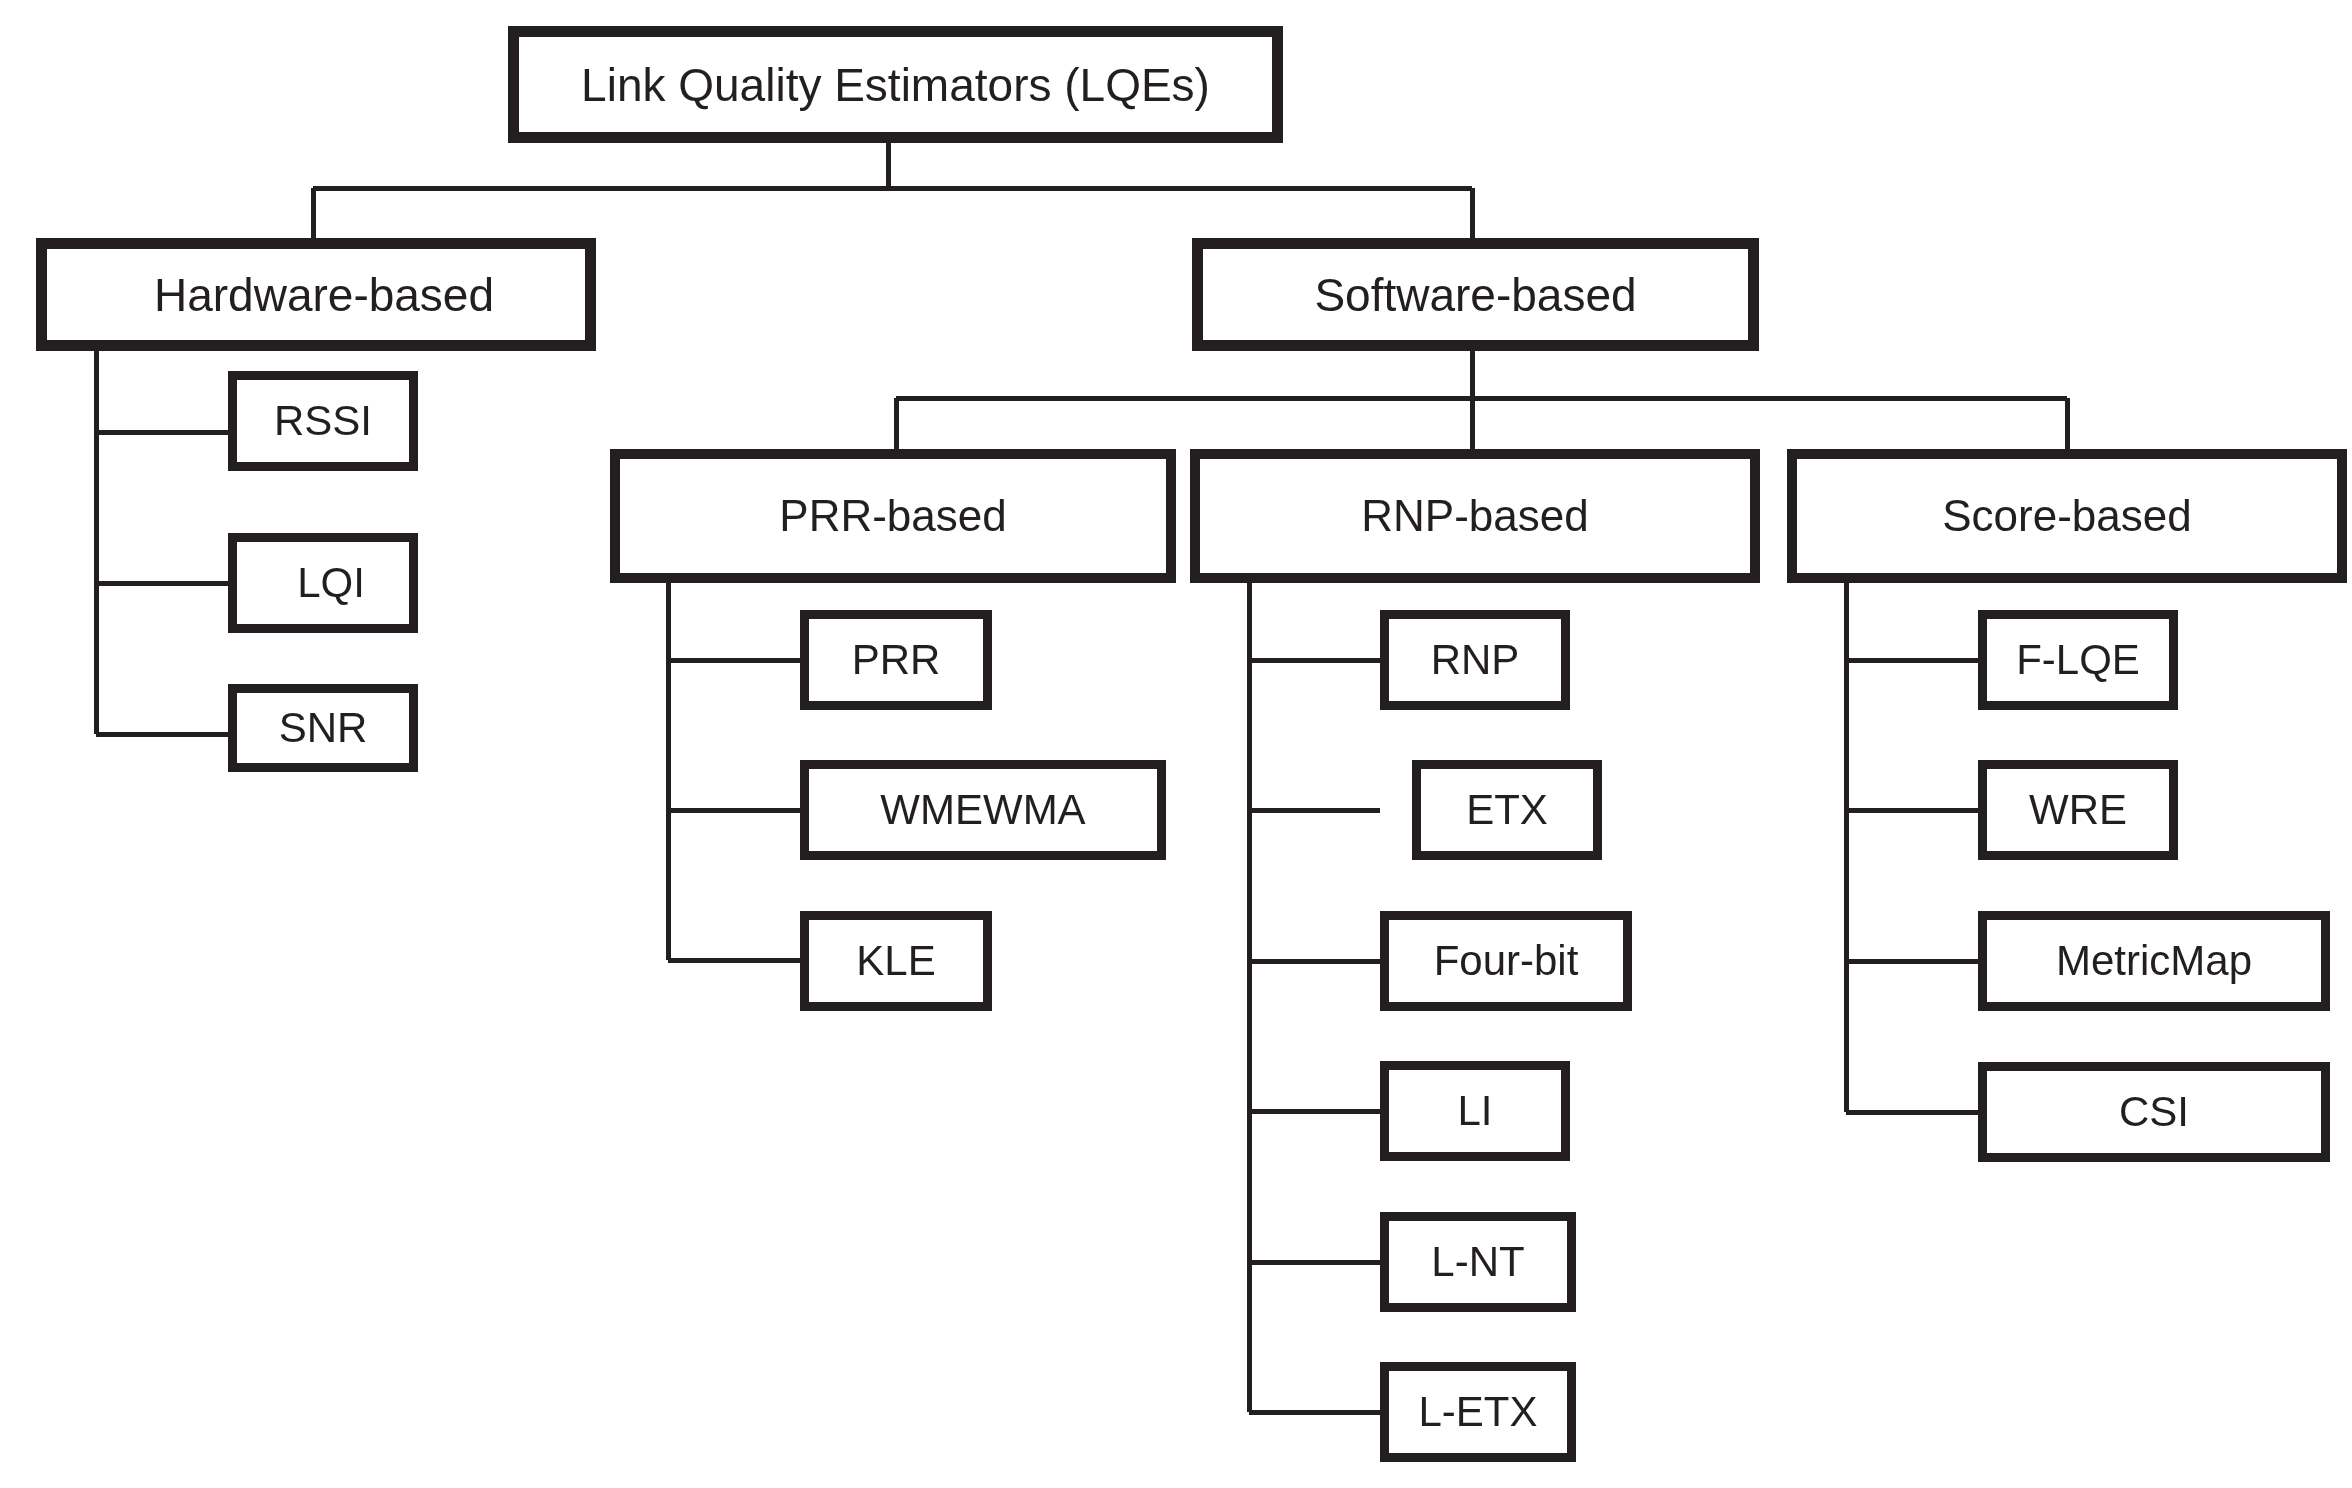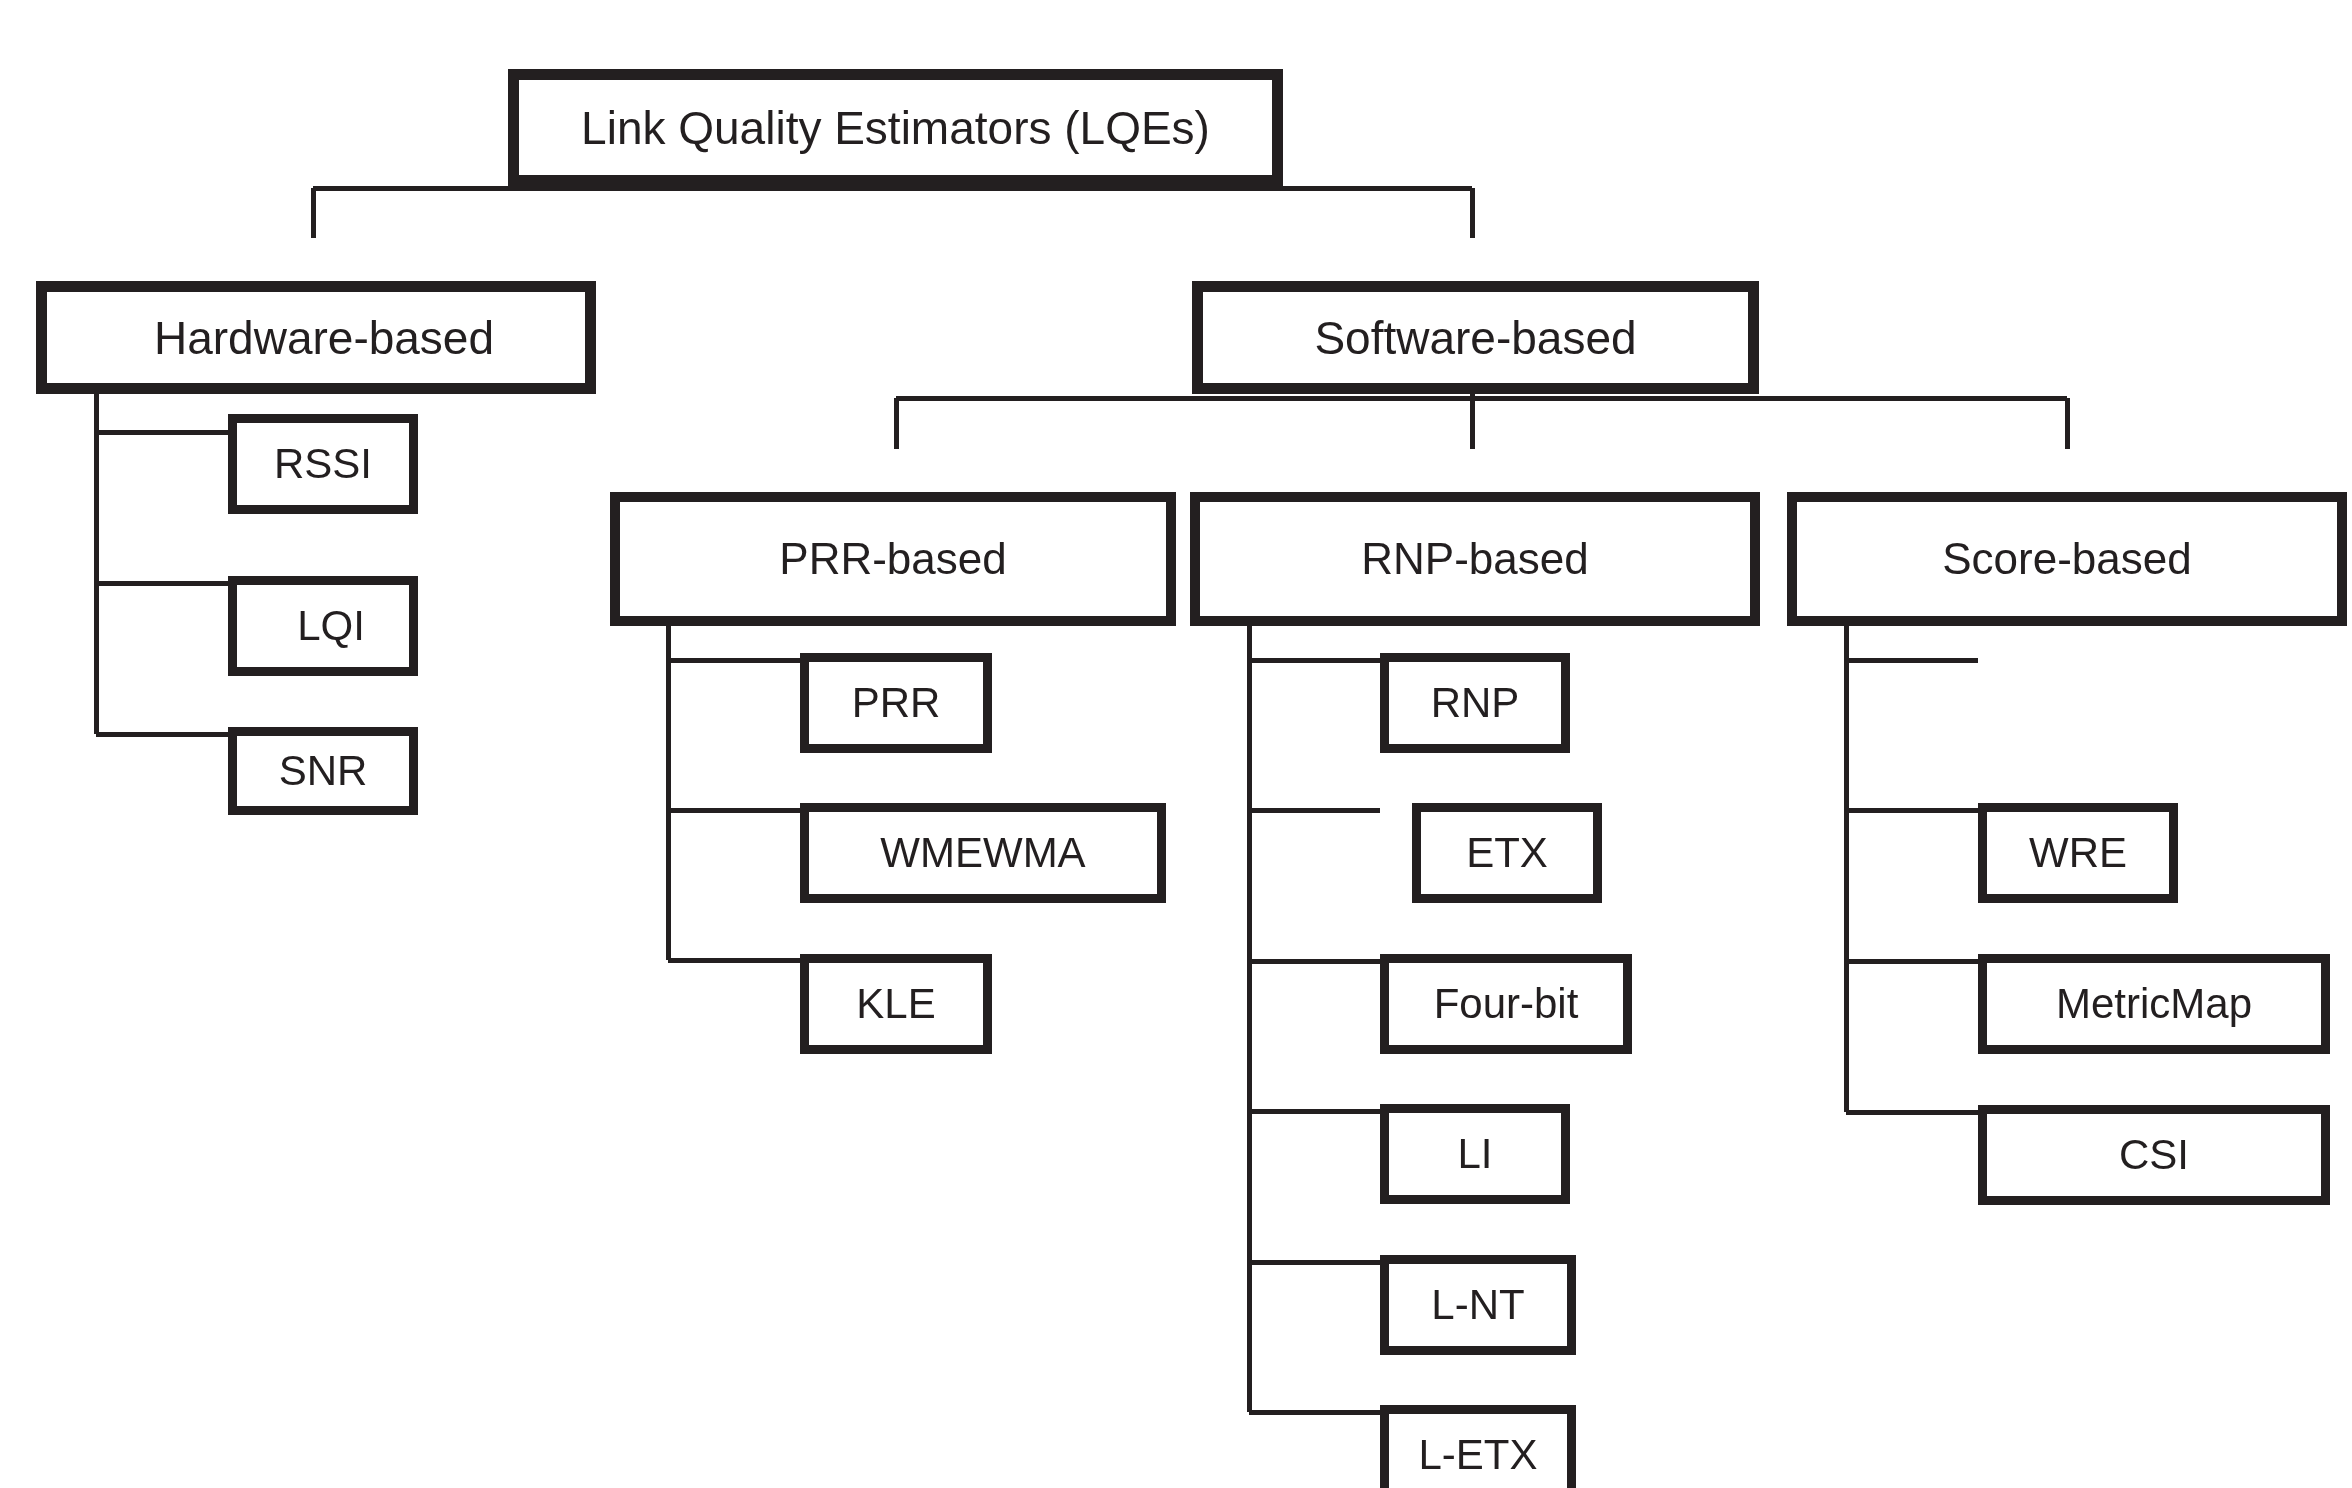--- a/index.html
+++ b/index.html
@@ -27,21 +27,20 @@
     position: absolute;
     box-sizing: border-box;
     background: #ffffff;
     border: 9px solid #231f20;
     display: flex;
     align-items: center;
     justify-content: center;
     color: #231f20;
     line-height: 1;
     z-index: 2;
-    margin-top: 43px;
   }
   .node .lbl {
     white-space: nowrap;
     display: block;
   }
   .node.root {
     border-width: 11px;
     font-size: 46px;
   }
   .node.lvl2 {
@@ -157,20 +156,23 @@
   <div class="node leaf" style="left:1380px; top:1061px; width:190px; height:100px;">
     <span class="lbl">LI</span>
   </div>
   <div class="node leaf" style="left:1380px; top:1212px; width:196px; height:100px;">
     <span class="lbl">L-NT</span>
   </div>
   <div class="node leaf" style="left:1380px; top:1362px; width:196px; height:100px;">
     <span class="lbl">L-ETX</span>
   </div>
 
+  <div class="node leaf" style="left:1978px; top:610px; width:200px; height:100px;">
+    <span class="lbl">F-LQE</span>
+  </div>
   <div class="node leaf" style="left:1978px; top:760px; width:200px; height:100px;align-items:center;">
     <span class="lbl">WRE</span>
   </div>
   <div class="node leaf" style="left:1978px; top:911px; width:352px; height:100px;">
     <span class="lbl">MetricMap</span>
   </div>
   <div class="node leaf" style="left:1978px; top:1062px; width:352px; height:100px;">
     <span class="lbl">CSI</span>
   </div>
 

